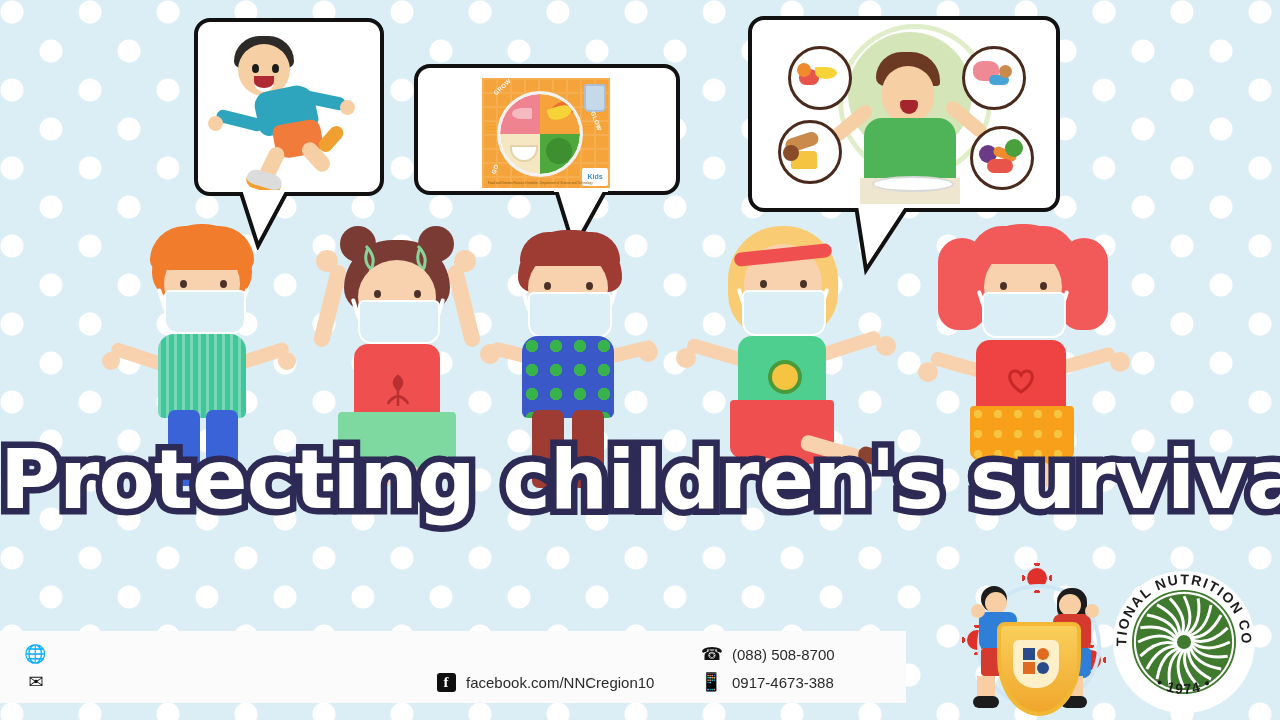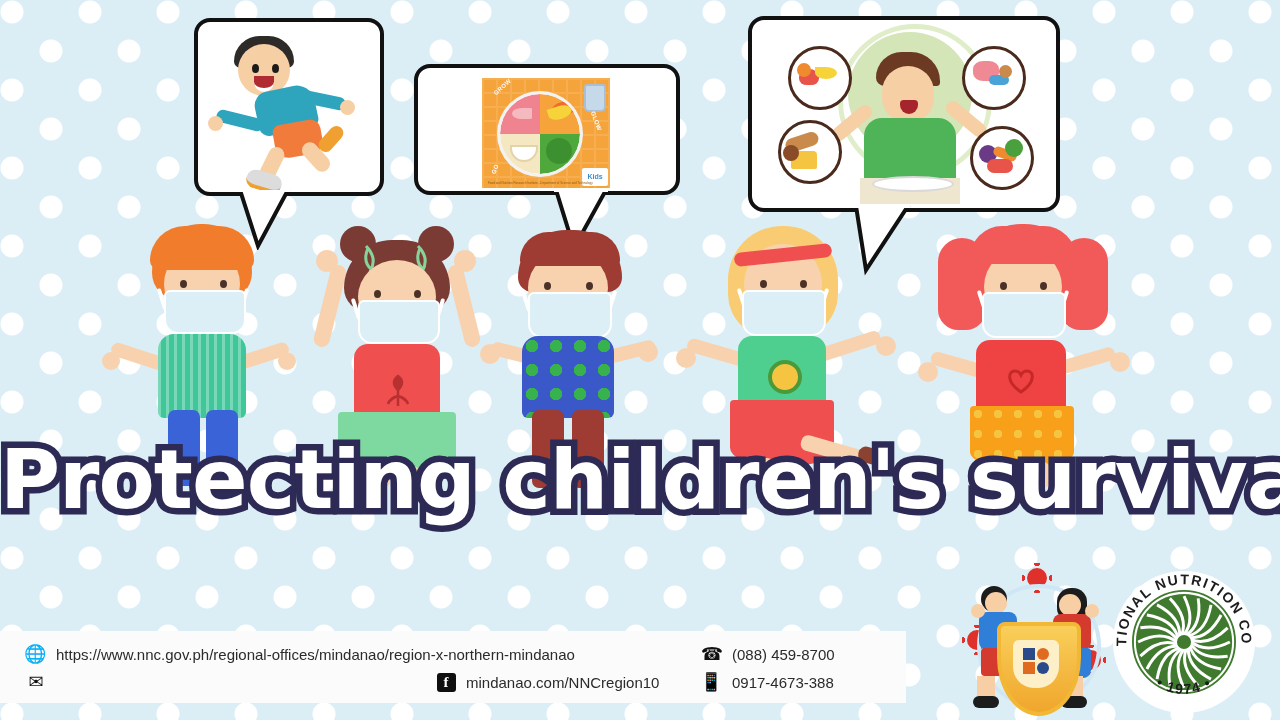--- a/index.html
+++ b/index.html
@@ -427,34 +427,33 @@
       <textPath href="#arcTop" startOffset="50%" text-anchor="middle">NATIONAL NUTRITION COUN</textPath>
     </text>
     <text font-family="Liberation Sans, sans-serif" font-size="19" font-weight="bold" fill="#1c1c1c" letter-spacing="2">
       <textPath href="#arcBot" startOffset="50%" text-anchor="middle">• 1974 •</textPath>
     </text>
   </svg>
 
   <div id="footer">
     <div class="frow" style="left:24px;top:10px;">
       <span class="fico">🌐</span>
-      <span>https://www.nnc.gov.ph/regional-offices/mindanao/region-x-northern-mindanao</span>
     </div>
     <div class="frow" style="left:24px;top:38px;">
       <span class="fico">✉</span>
     </div>
     <div class="frow" style="left:434px;top:38px;">
       <span class="fico">
         <span class="fb-ico">f</span>
       </span>
-      <span>mindanao.com/NNCregion10</span>
+      <span>facebook.com/NNCregion10</span>
     </div>
     <div class="frow" style="left:700px;top:10px;">
       <span class="fico">☎</span>
-      <span>(088) 459-8700</span>
+      <span>(088) 508-8700</span>
     </div>
     <div class="frow" style="left:700px;top:38px;">
       <span class="fico">📱</span>
       <span>0917-4673-388</span>
     </div>
   </div>
 
 </div>
 
 </body></html>

